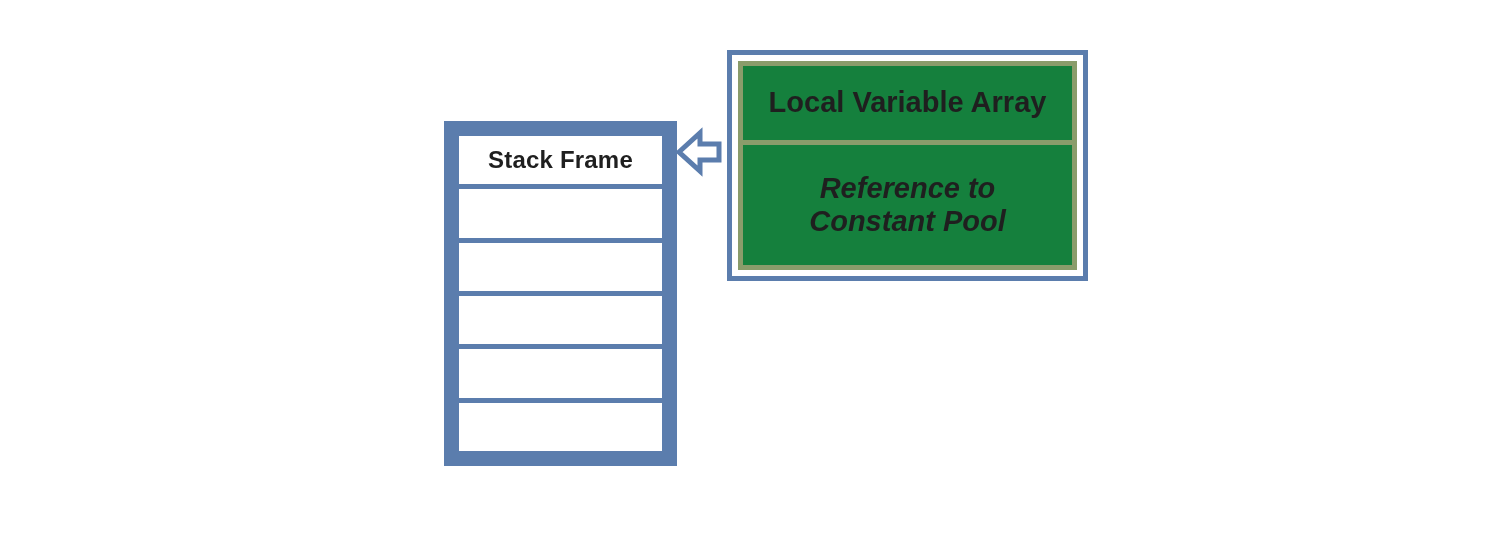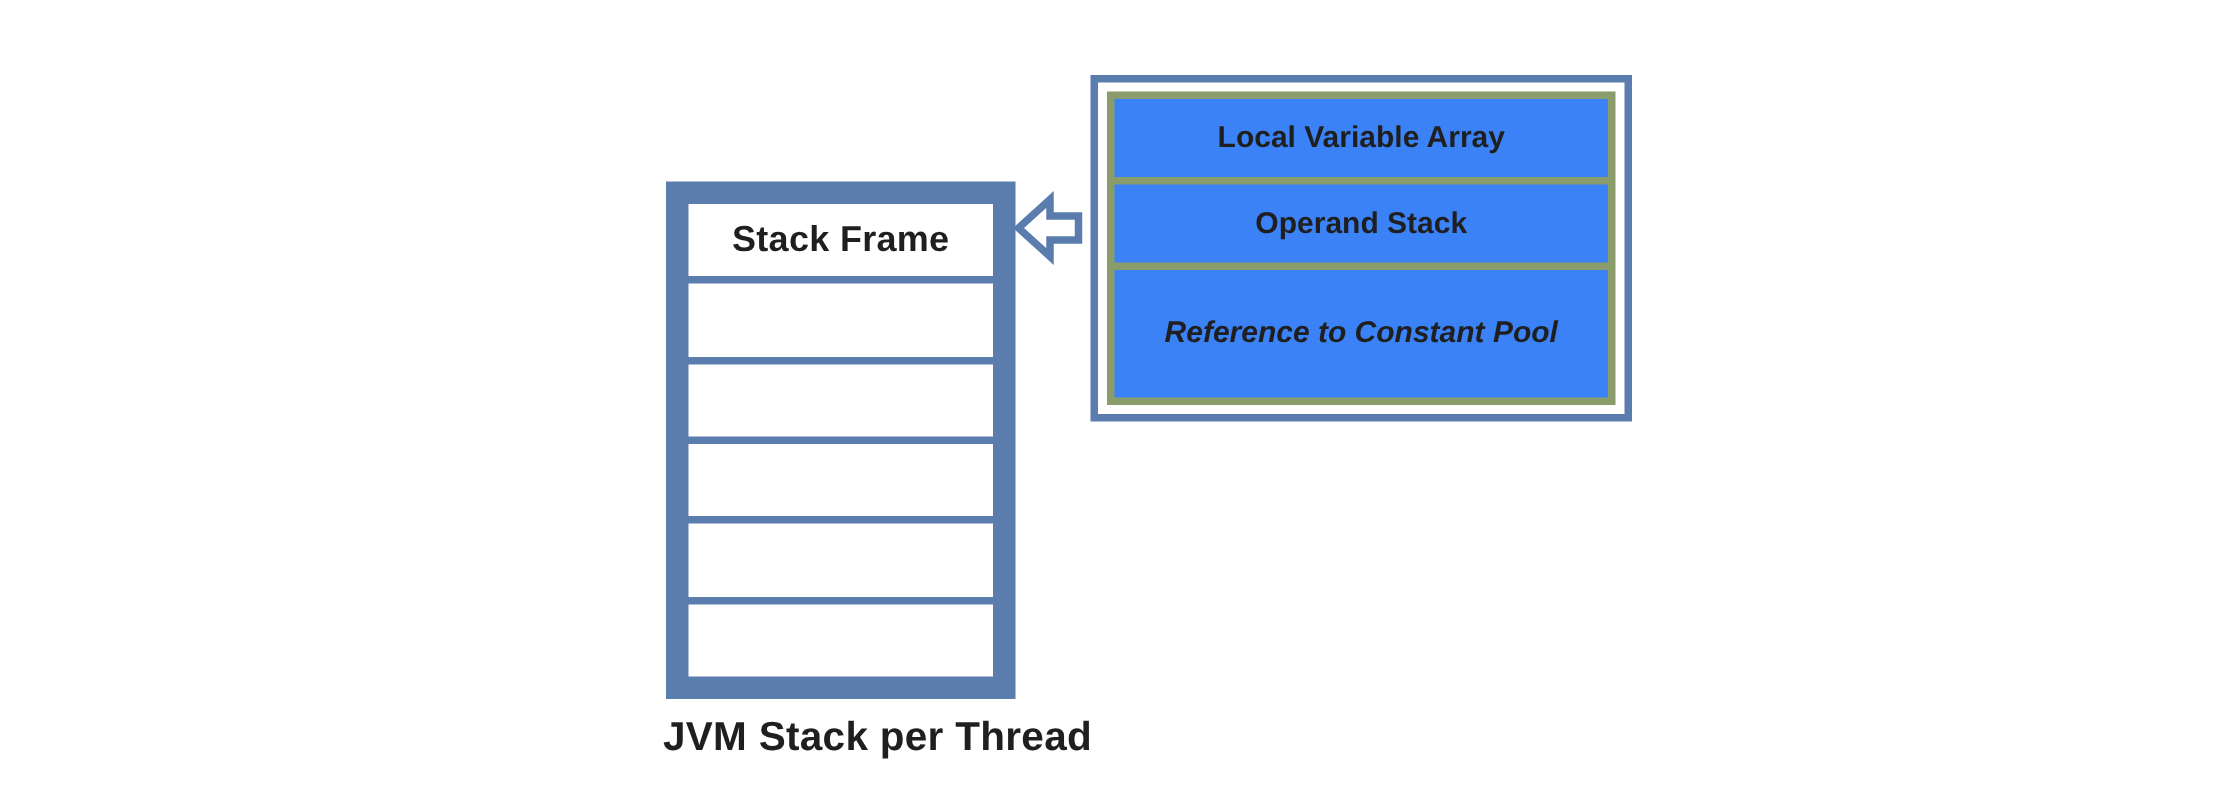--- a/index.html
+++ b/index.html
@@ -88,26 +88,26 @@
   .frame-detail-inner {
     width: 100%;
     height: 100%;
     background: var(--color-green);
     padding: 5px;
     display: flex;
     flex-direction: column;
     gap: 5px;
   }
   .detail-row {
-    background: #3b82f6;
+    background: #15803d;
     display: flex;
     align-items: center;
     justify-content: center;
     text-align: center;
-    font-size: 20px;
+    font-size: 29px;
     font-weight: bold;
     line-height: 1.15;
     padding: 0 24px;
   }
   .detail-row.r1, .detail-row.r2 { flex: 1; }
   .detail-row.r3 { flex: 1.62; font-style: italic; }
 </style>
 </head>
 <body>
 
@@ -117,29 +117,27 @@
     <div class="stack-cell">
       <span class="stack-cell-label">Stack Frame</span>
     </div>
     <div class="stack-cell"></div>
     <div class="stack-cell"></div>
     <div class="stack-cell"></div>
     <div class="stack-cell"></div>
     <div class="stack-cell"></div>
   </div>
 
-  <div class="stack-caption">JVM Stack per Thread</div>
 
   <div class="arrow-wrap">
     <svg viewBox="0 0 46 50" aria-hidden="true">
       <path class="arrow-shape" d="M 3 25 L 24 6 L 24 17 L 43 17 L 43 33 L 24 33 L 24 44 Z"></path>
     </svg>
   </div>
 
   <div class="frame-detail">
     <div class="frame-detail-inner">
       <div class="detail-row r1">Local Variable Array</div>
-      <div class="detail-row r2">Operand Stack</div>
       <div class="detail-row r3">Reference to Constant Pool</div>
     </div>
   </div>
 
 </div>
 
 </body></html>

